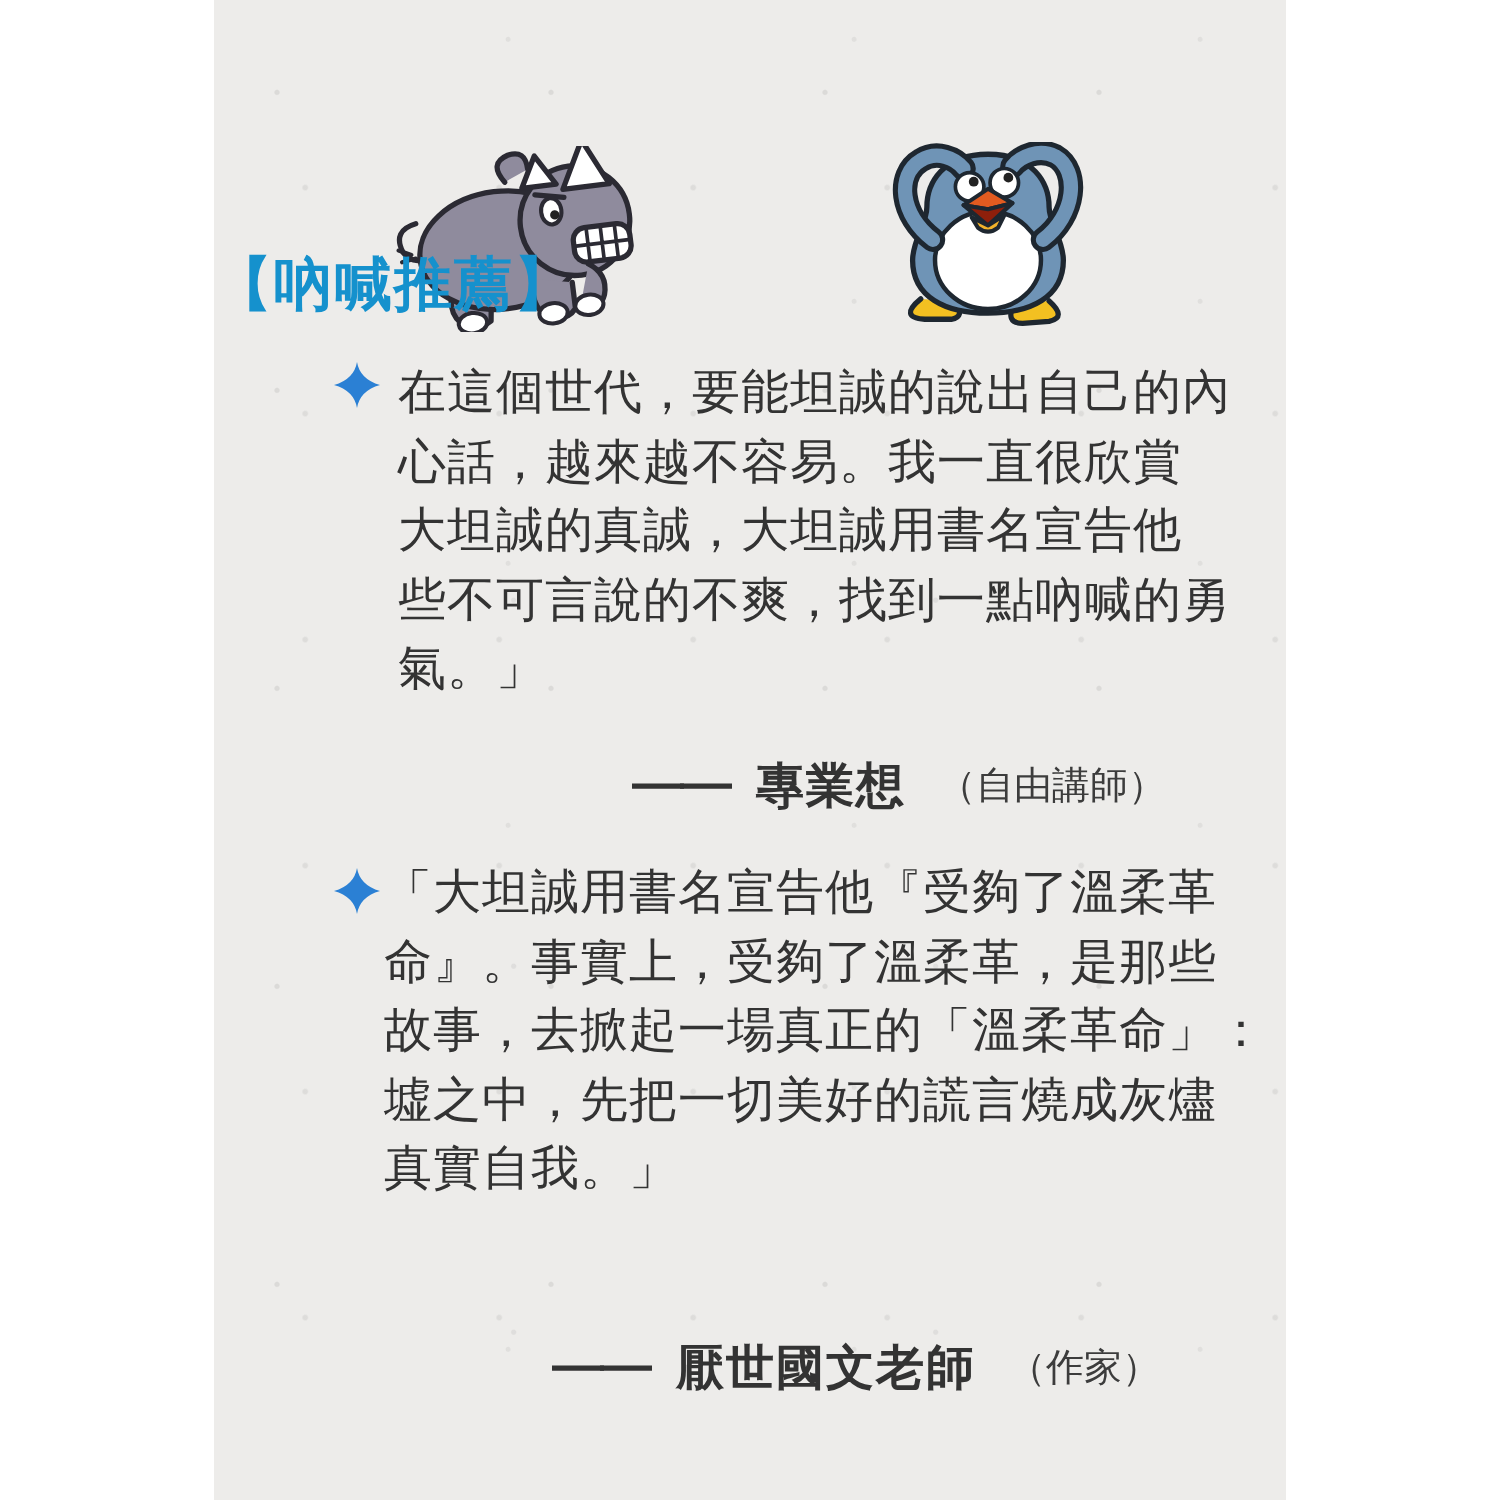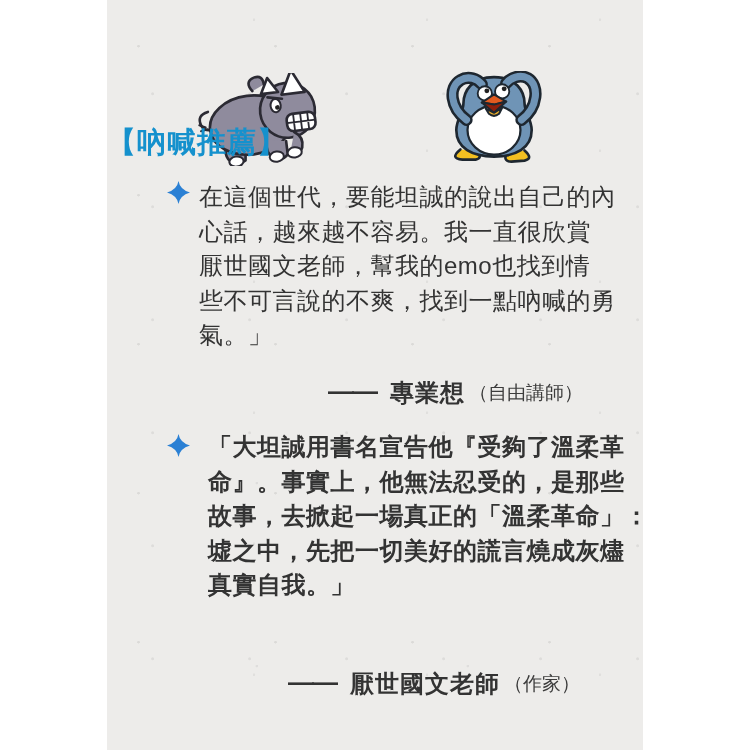--- a/index.html
+++ b/index.html
@@ -37,33 +37,33 @@
   .sparkle{position:absolute;width:23px;height:23px;}
   .sparkle svg{display:block;width:100%;height:100%;}
   .sparkle-1{left:167px;top:181px;}
   .sparkle-2{left:167px;top:434px;}
   .quote-text{
     position:absolute;color:var(--text-dark);
     font-size:24px;line-height:34.5px;font-weight:500;
     letter-spacing:.5px;white-space:nowrap;
   }
   .quote-1{left:199px;top:180px;width:400px;}
-  .quote-2{left:208px;top:430px;width:404px;font-weight:bold;}
+  .quote-2{left:192px;top:430px;width:404px;}
   .attribution{
     position:absolute;display:flex;align-items:center;
     color:var(--text-dark);white-space:nowrap;
   }
   .attribution-1{top:377px;right:167px;}
   .attribution-2{top:668px;right:170px;}
   .attr-dash{
     font-size:26px;font-weight:bold;letter-spacing:-2px;
     margin-right:14px;transform:translateY(-2px);
   }
   .attr-name{font-size:24px;font-weight:bold;letter-spacing:1px;}
-  .attr-role{font-size:19px;font-weight:500;margin-left:4px;color:#3c3c3c;}
+  .attr-role{font-size:19px;font-weight:500;margin-left:16px;color:#3c3c3c;}
 </style>
 </head>
 <body>
 
 <div class="canvas">
   <div class="paper"></div>
 
   <div class="illustration rhino">
     <svg viewBox="0 0 130 92" xmlns="http://www.w3.org/2000/svg">
       <g transform="rotate(-7 65 46)" stroke="#2b2a33" stroke-width="2.6" stroke-linejoin="round" stroke-linecap="round">
@@ -114,38 +114,38 @@
   </div>
 
   <div class="sparkle sparkle-1">
     <svg viewBox="0 0 24 24">
         <path d="M12 0 Q13.5 9 24 12 Q13.5 15 12 24 Q10.5 15 0 12 Q10.5 9 12 0 Z" fill="#2b80d4"></path>
       </svg>
   </div>
   <div class="quote-text quote-1">
     <div>在這個世代，要能坦誠的說出自己的內</div>
     <div>心話，越來越不容易。我一直很欣賞</div>
-    <div>厭世國文老師，幫我的emo也找到情</div>
+    <div>大坦誠的真誠，大坦誠用書名宣告他</div>
     <div>些不可言說的不爽，找到一點吶喊的勇</div>
     <div>氣。」</div>
   </div>
   <div class="attribution attribution-1">
     <span class="attr-dash">——</span>
     <span class="attr-name">專業想</span>
     <span class="attr-role">（自由講師）</span>
   </div>
 
   <div class="sparkle sparkle-2">
     <svg viewBox="0 0 24 24">
         <path d="M12 0 Q13.5 9 24 12 Q13.5 15 12 24 Q10.5 15 0 12 Q10.5 9 12 0 Z" fill="#2b80d4"></path>
       </svg>
   </div>
   <div class="quote-text quote-2">
     <div>「大坦誠用書名宣告他『受夠了溫柔革</div>
-    <div>命』。事實上，他無法忍受的，是那些</div>
+    <div>命』。事實上，受夠了溫柔革，是那些</div>
     <div>故事，去掀起一場真正的「溫柔革命」：</div>
     <div>墟之中，先把一切美好的謊言燒成灰燼</div>
     <div>真實自我。」</div>
   </div>
   <div class="attribution attribution-2">
     <span class="attr-dash">——</span>
     <span class="attr-name">厭世國文老師</span>
     <span class="attr-role">（作家）</span>
   </div>
 </div>

